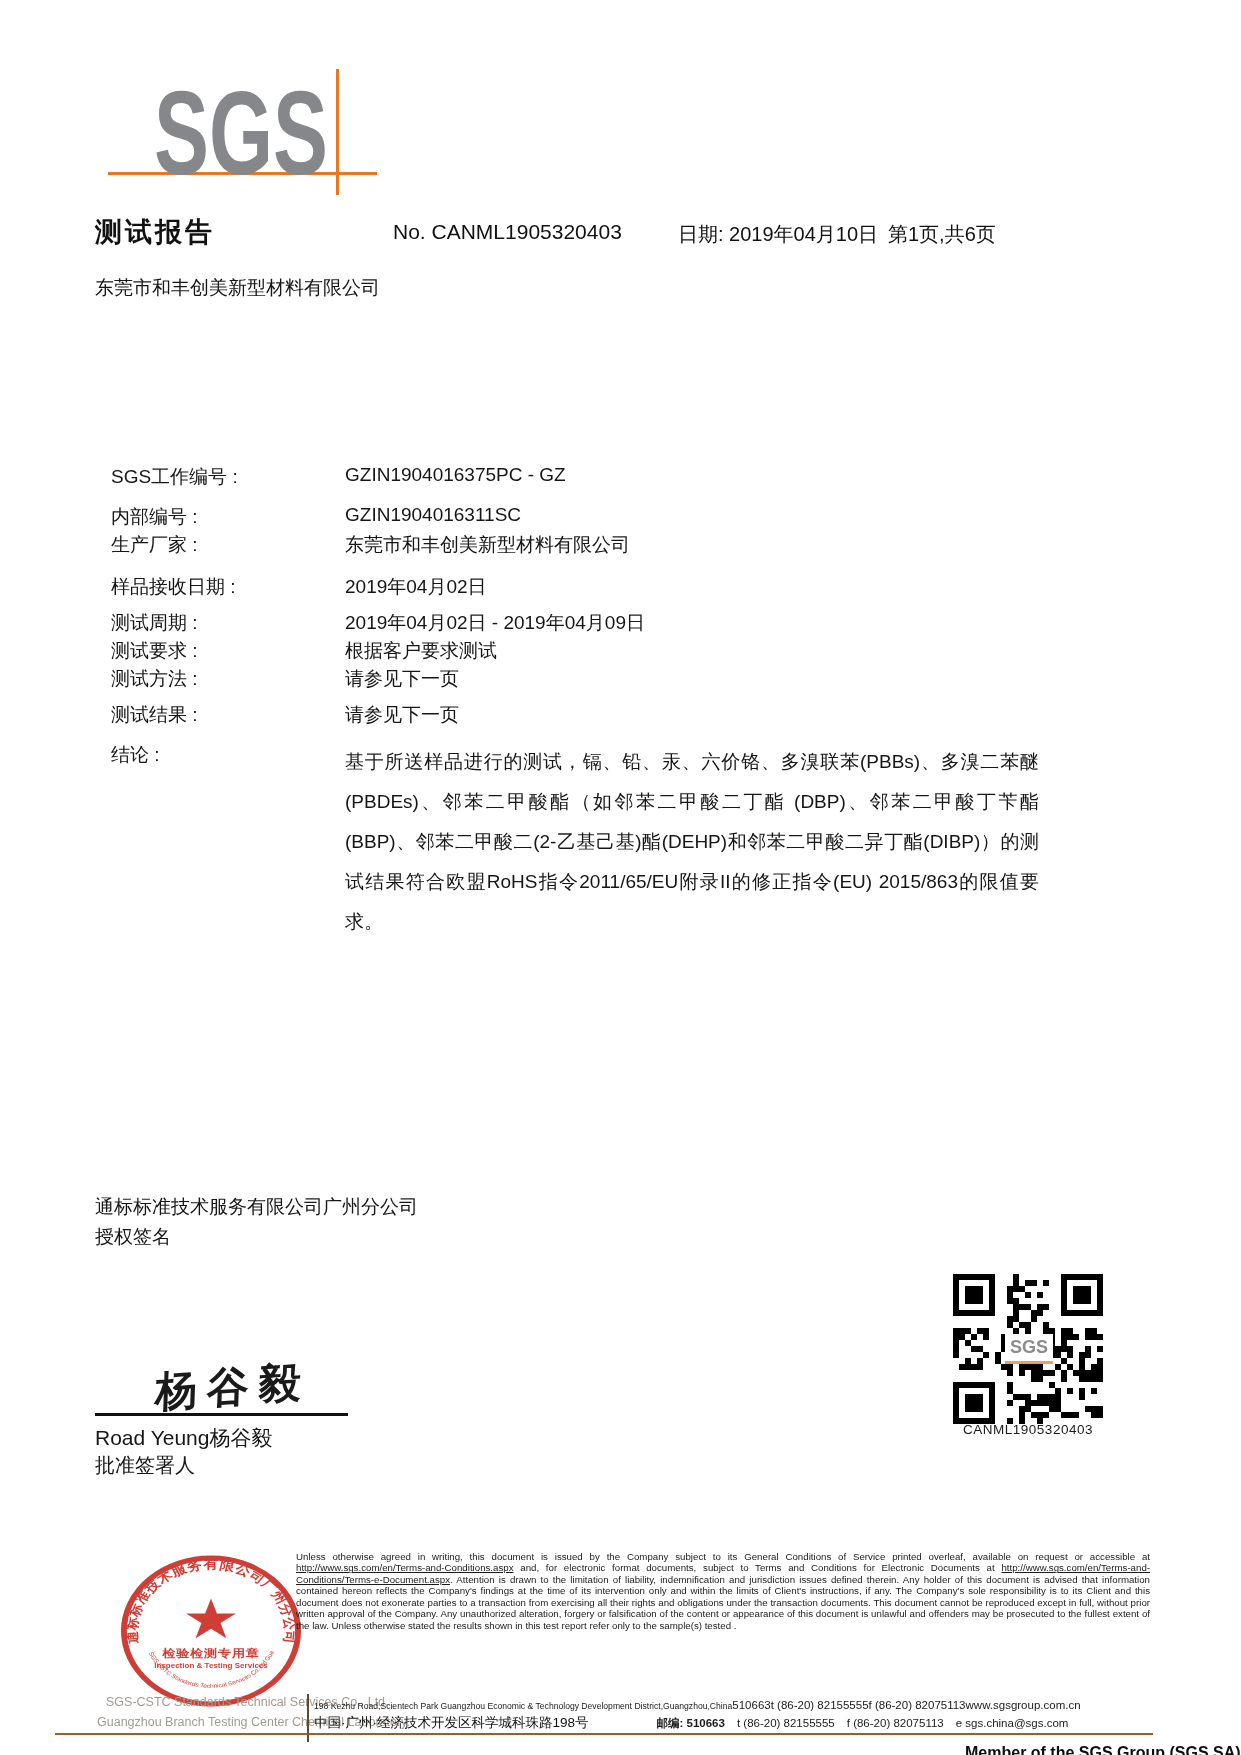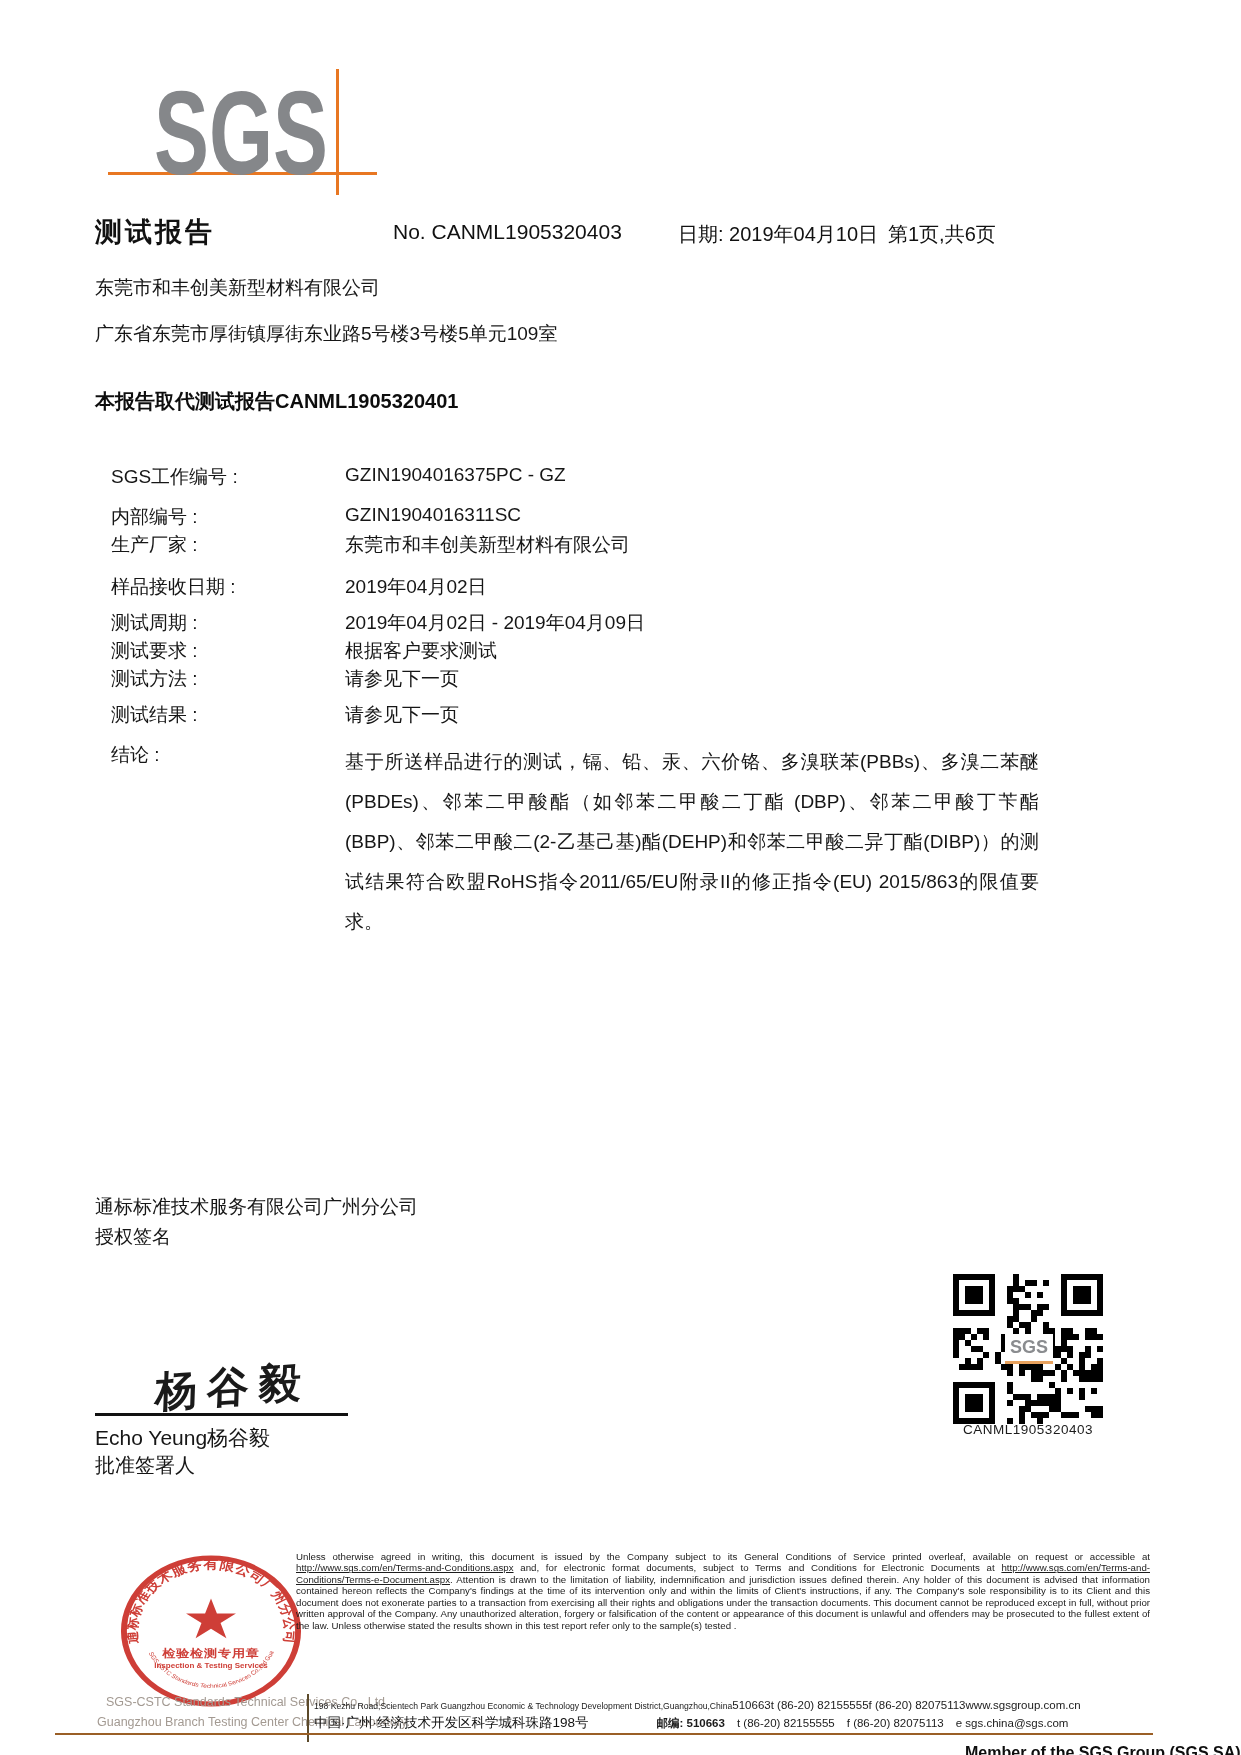--- a/index.html
+++ b/index.html
@@ -52,23 +52,21 @@
     <rect x="246" y="18" width="3" height="126" fill="#e87722"></rect>
     <text x="64" y="123" font-size="118" font-weight="bold" fill="#85878a" textLength="174" lengthAdjust="spacingAndGlyphs" font-family="Liberation Sans, DejaVu Sans, sans-serif">SGS</text>
   </svg>
 
   <div class="abs doc-title" style="left:95px;top:203px;">测试报告</div>
   <div class="abs report-no" style="left:393px;top:209px;">No. CANML1905320403</div>
   <div class="abs date-line" style="left:678px;top:210px;">日期: 2019年04月10日</div>
   <div class="abs page-info" style="left:888px;top:210px;">第1页,共6页</div>
 
   <div class="abs t19" style="left:95px;top:264px;">东莞市和丰创美新型材料有限公司</div>
-  <div class="abs t19" style="left:95px;top:310px;">广东省东莞市厚街镇厚街东业路5号楼3号楼5单元109室</div>
-
-  <div class="abs bold20" style="left:95px;top:377px;">本报告取代测试报告CANML1905320401</div>
+
 
 
   <div class="row" style="top:453px;">
     <span class="lbl">SGS工作编号 :</span>
     <span class="val">GZIN1904016375PC - GZ</span>
   </div>
   <div class="row" style="top:493px;">
     <span class="lbl">内部编号 :</span>
     <span class="val">GZIN1904016311SC</span>
   </div>
@@ -99,21 +97,21 @@
   <div class="row" style="top:731px;">
     <span class="lbl">结论 :</span>
     <span class="val-para">基于所送样品进行的测试，镉、铅、汞、六价铬、多溴联苯(PBBs)、多溴二苯醚(PBDEs)、邻苯二甲酸酯（如邻苯二甲酸二丁酯 (DBP)、邻苯二甲酸丁苄酯(BBP)、邻苯二甲酸二(2-乙基己基)酯(DEHP)和邻苯二甲酸二异丁酯(DIBP)）的测试结果符合欧盟RoHS指令2011/65/EU附录II的修正指令(EU) 2015/863的限值要求。</span>
   </div>
 
   <div class="abs t19" style="left:95px;top:1183px;">通标标准技术服务有限公司广州分公司</div>
   <div class="abs t19" style="left:95px;top:1213px;">授权签名</div>
 
   <div class="abs sig-script" style="left:155px;top:1348px;">杨谷毅</div>
   <div class="abs sig-line" style="left:95px;top:1402px;width:253px;"></div>
-  <div class="abs sig-name" style="left:95px;top:1413px;">Echo Yeung杨谷毅</div>
+  <div class="abs sig-name" style="left:95px;top:1413px;">Road Yeung杨谷毅</div>
   <div class="abs sig-title" style="left:95px;top:1441px;">批准签署人</div>
 
   <div class="abs qr-wrap" style="left:953px;top:1263px;">
     <svg id="qr-svg" width="150" height="150" viewBox="0 0 150 150" style="background:#fff">
         <rect x="60" y="0" width="6" height="6" fill="#000"></rect>
         <rect x="60" y="6" width="6" height="6" fill="#000"></rect>
         <rect x="72" y="6" width="6" height="6" fill="#000"></rect>
         <rect x="78" y="6" width="6" height="6" fill="#000"></rect>
         <rect x="90" y="6" width="6" height="6" fill="#000"></rect>
         <rect x="54" y="12" width="6" height="6" fill="#000"></rect>

